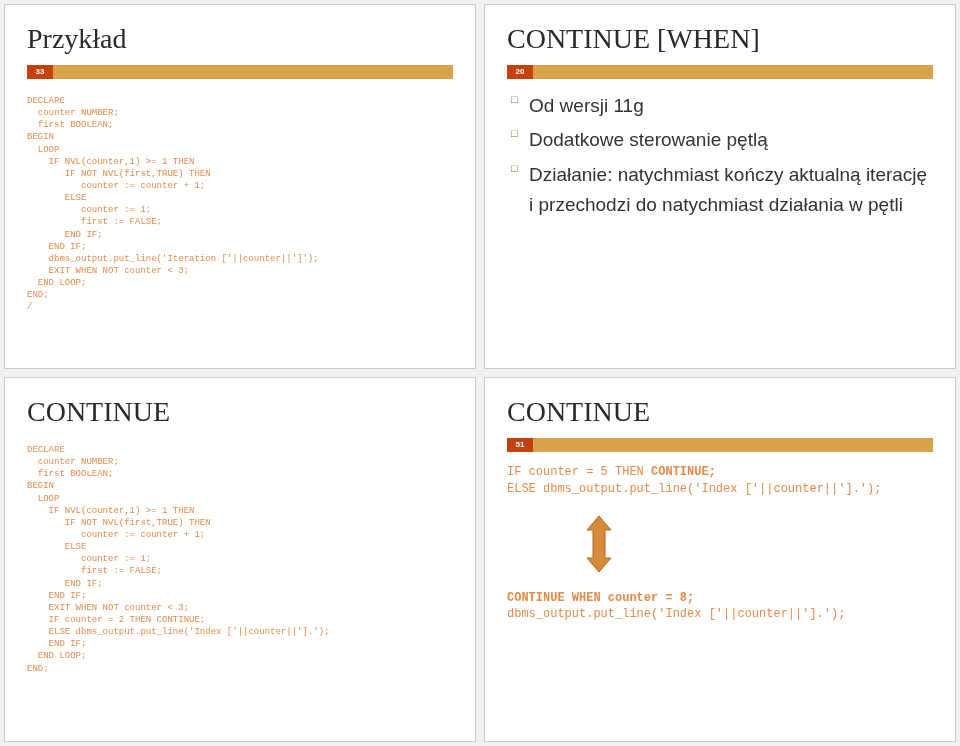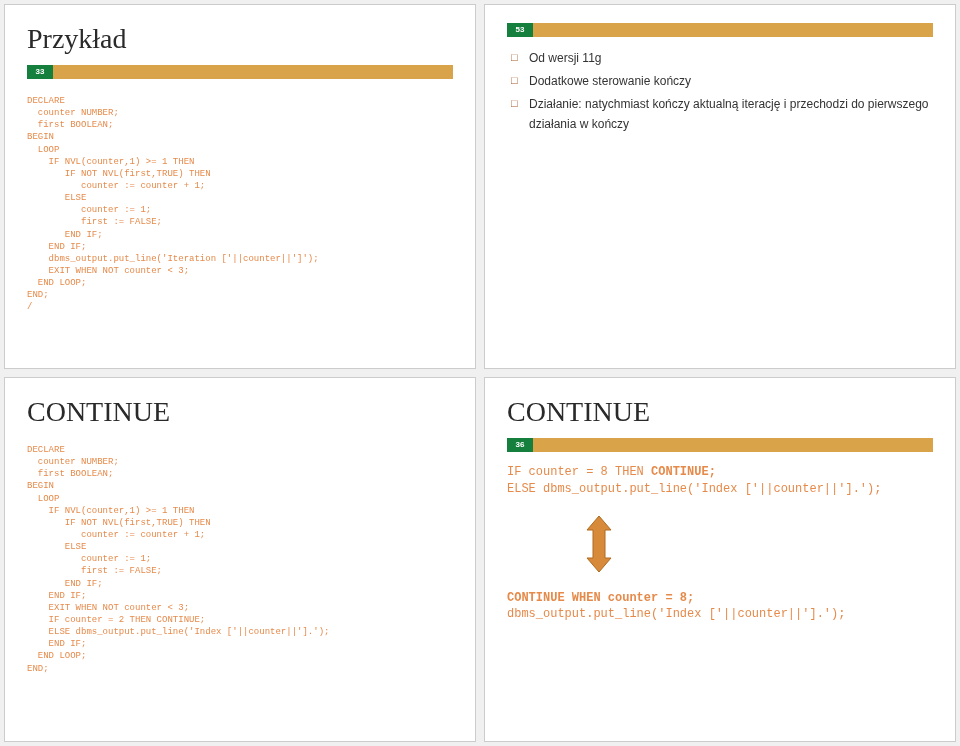--- a/index.html
+++ b/index.html
@@ -36,38 +36,38 @@
   .bars {
     display: flex;
     width: 100%;
     height: 14px;
     margin-bottom: 12px;
     align-items: center;
   }
   .num-box {
     width: 26px;
     height: 14px;
-    background: #15803d;
+    background: #c2410c;
     color: #fff;
     font-size: 8px;
     font-weight: bold;
     text-align: center;
     line-height: 14px;
   }
   .bar-gold {
     flex: 1;
     height: 14px;
     background: #d9a34a;
   }
   .bullets {
     list-style: none;
     padding: 0;
     margin: 8px 0 15px 4px;
     font-family: Verdana, sans-serif;
-    font-size: 12px;
+    font-size: 19px;
     line-height: 1.6;
     color: #333;
   }
   .bullets li {
     position: relative;
     padding-left: 18px;
     margin-bottom: 4px;
   }
   .bullets li::before {
     content: "□";
@@ -124,28 +124,29 @@
        END IF;
     END IF;
     dbms_output.put_line('Iteration ['||counter||']');
     EXIT WHEN NOT counter &lt; 3;
   END LOOP;
 END;
 /</div>
   </div>
 
   <div class="slide">
+    <h1 class="slide-heading">CONTINUE [WHEN]</h1>
     <div class="bars">
-      <div class="num-box">53</div>
+      <div class="num-box">20</div>
       <div class="bar-gold"></div>
     </div>
     <ul class="bullets">
       <li>Od wersji 11g</li>
-      <li>Dodatkowe sterowanie kończy</li>
-      <li>Działanie: natychmiast kończy aktualną iterację i przechodzi do pierwszego działania w kończy</li>
+      <li>Dodatkowe sterowanie pętlą</li>
+      <li>Działanie: natychmiast kończy aktualną iterację i przechodzi do natychmiast działania w pętli</li>
     </ul>
   </div>
 
   <div class="slide">
     <h1 class="slide-heading">CONTINUE</h1>
     <div class="code">DECLARE
   counter NUMBER;
   first BOOLEAN;
 BEGIN
   LOOP
@@ -161,24 +162,24 @@
     IF counter = 2 THEN CONTINUE;
     ELSE dbms_output.put_line('Index ['||counter||'].');
     END IF;
   END LOOP;
 END;</div>
   </div>
 
   <div class="slide">
     <h1 class="slide-heading">CONTINUE</h1>
     <div class="bars">
-      <div class="num-box">36</div>
+      <div class="num-box">51</div>
       <div class="bar-gold"></div>
     </div>
-    <div class="code-big"><span>IF counter = 8 THEN </span><b>CONTINUE;</b>
+    <div class="code-big"><span>IF counter = 5 THEN </span><b>CONTINUE;</b>
 <span>ELSE dbms_output.put_line('Index ['||counter||'].');</span></div>
 
     <div class="arrow-box">
       <svg class="arrow-svg" width="44" height="56" viewBox="0 0 44 56">
         <polygon points="22,0 34,14 28,14 28,42 34,42 22,56 10,42 16,42 16,14 10,14" fill="#d68a3a" stroke="#b06a20" stroke-width="1"></polygon>
       </svg>
     </div>
 
     <div class="code-big"><b>CONTINUE WHEN counter = 8;</b>
 <span>dbms_output.put_line('Index ['||counter||'].');</span></div>

